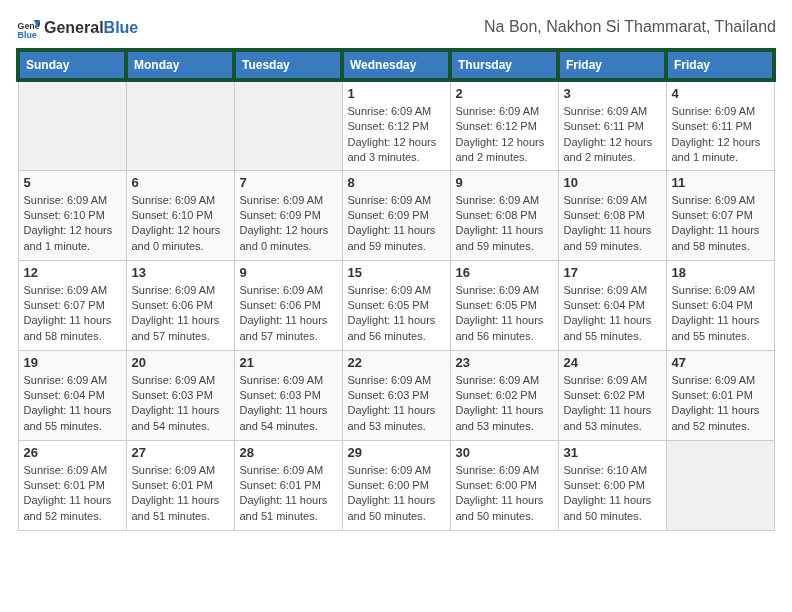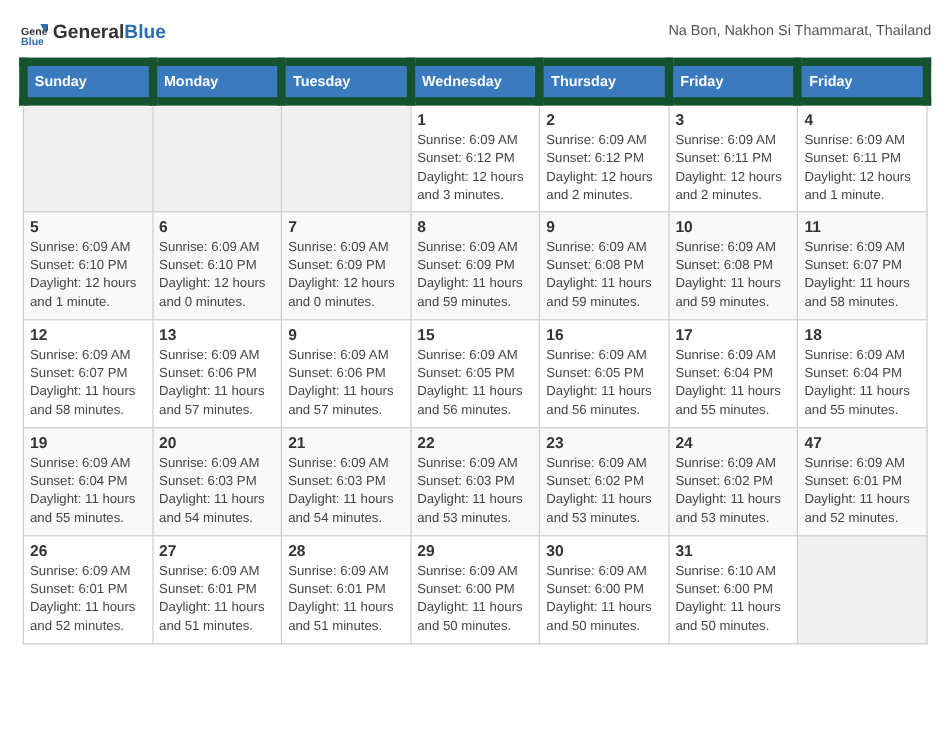--- a/index.html
+++ b/index.html
@@ -27,37 +27,37 @@
     }
     .title-section {
       text-align: right;
     }
     .calendar-title {
       font-size: 32px;
       font-weight: bold;
       color: #333;
     }
     .calendar-subtitle {
-      font-size: 12px;
+      font-size: 16px;
       color: #555;
       margin-top: 2px;
     }
     table {
       width: 100%;
       border-collapse: collapse;
       table-layout: fixed;
     }
     thead tr th {
       background-color: #3a7abf;
       color: #fff;
       font-size: 12px;
       font-weight: bold;
       text-align: left;
       padding: 6px 6px;
-      border: 7px solid #14532d;
+      border: 4px solid #14532d;
     }
     tbody tr td {
       border: 1px solid #ccc;
       vertical-align: top;
       padding: 4px 5px;
       font-size: 10px;
       color: #333;
       height: 90px;
       background: #fff;
     }

